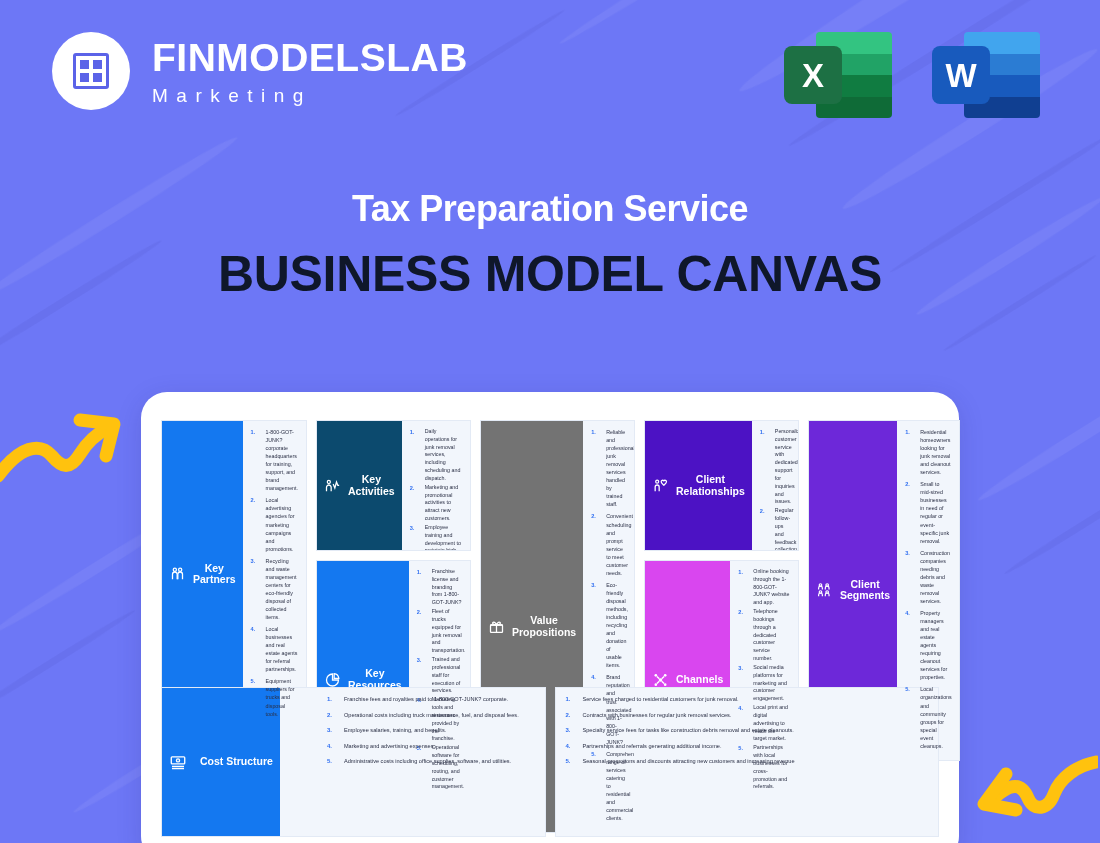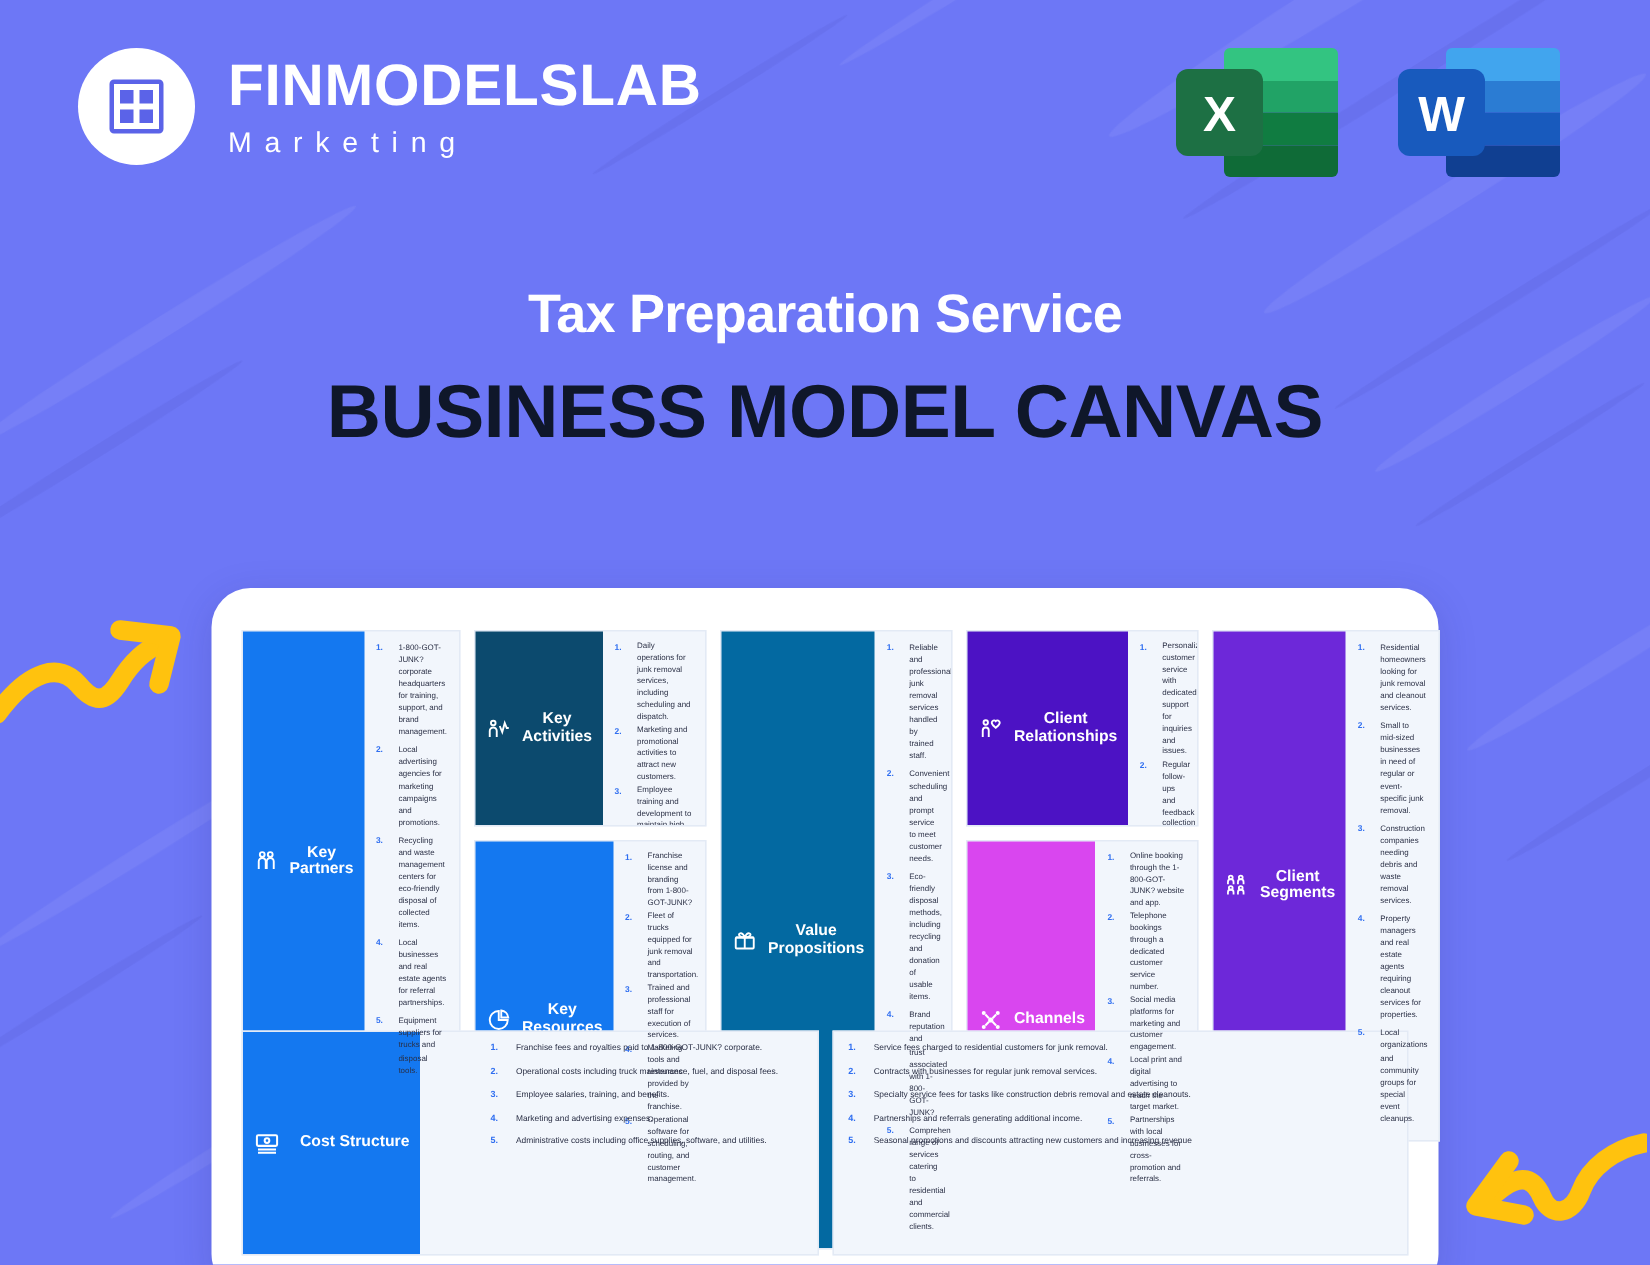--- a/index.html
+++ b/index.html
@@ -263,21 +263,21 @@
             <li>Trained and professional staff for execution of services.</li>
             <li>Marketing tools and resources provided by the franchise.</li>
             <li>Operational software for scheduling, routing, and customer management.</li>
           </ol>
         </div>
       </div>
     </div>
 
     <div class="col col-value">
       <div class="panel grow">
-        <div class="panel-head" style="background:#0369a1">
+        <div class="panel-head" style="background:#737373">
           <span class="ico">
             <svg width="17" height="16" viewBox="0 0 24 24" fill="none" stroke="#fff" stroke-width="1.9">
               <rect x="3" y="9" width="18" height="11" rx="1"></rect>
               <path d="M3 9h18M12 9v11"></path>
               <path d="M12 9c-1-3-3-5-5-4s0 4 5 4zM12 9c1-3 3-5 5-4s0 4-5 4z"></path>
             </svg>
           </span>
           <span class="ttl">Value Propositions</span>
         </div>
         <div class="panel-body">

